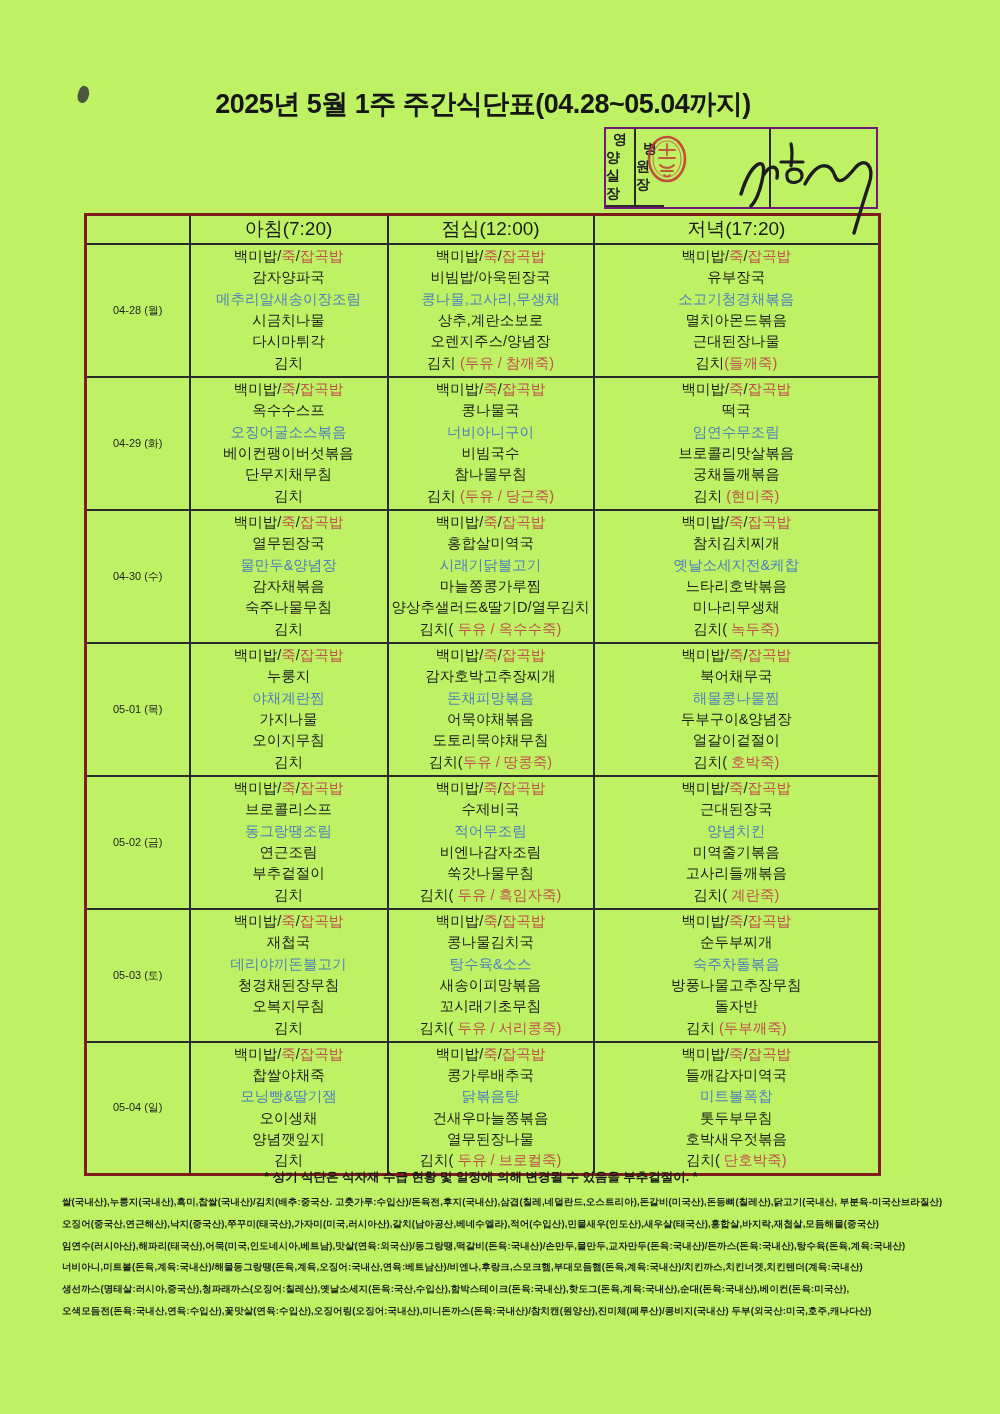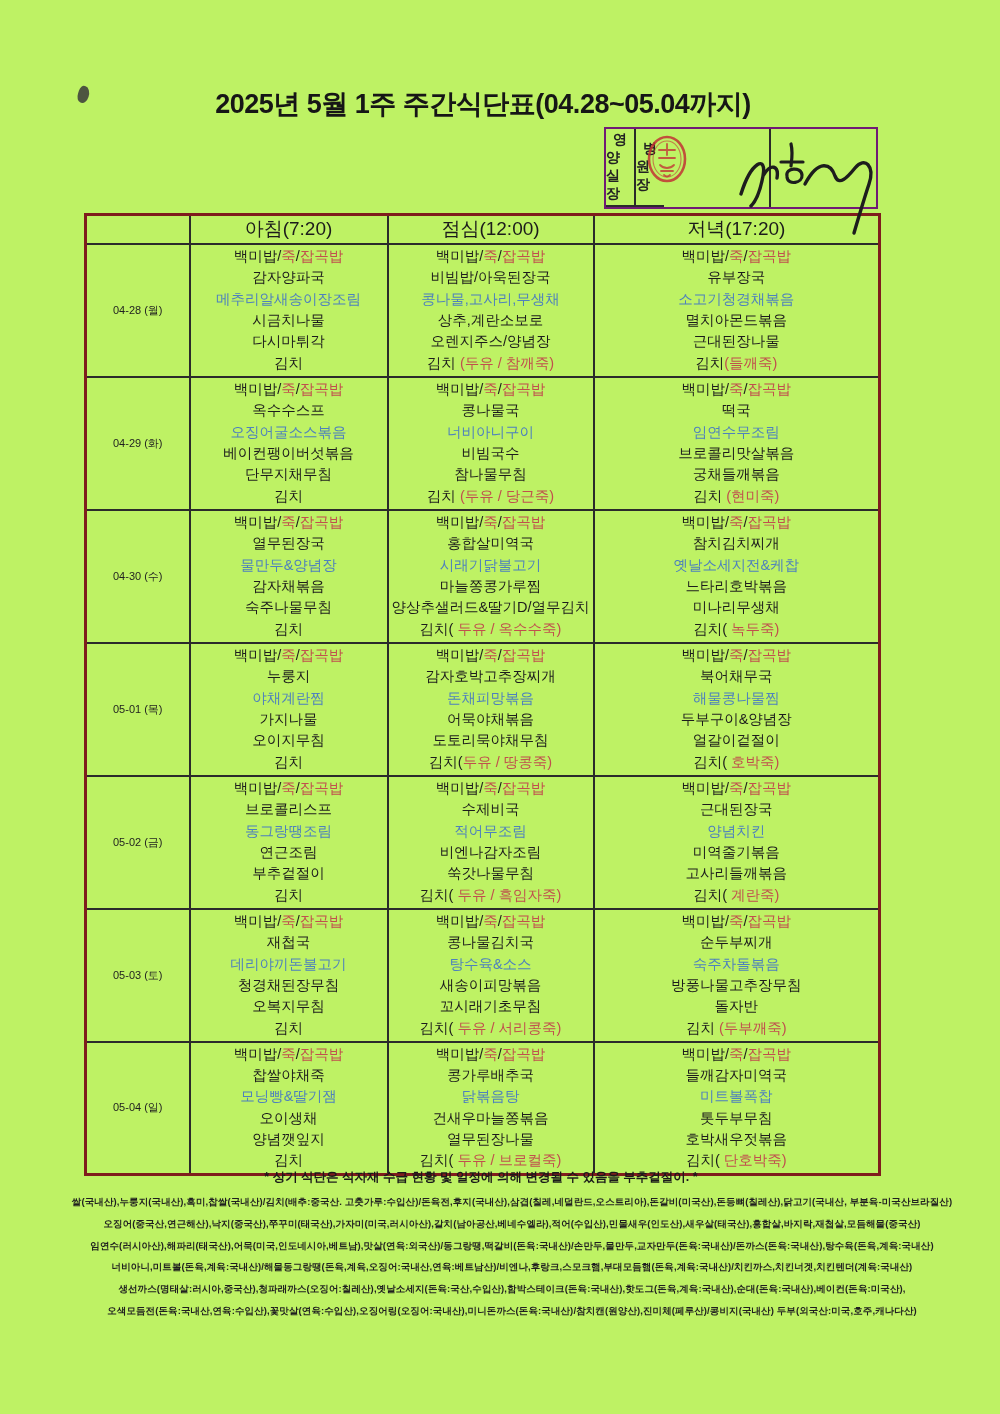--- a/index.html
+++ b/index.html
@@ -38,21 +38,21 @@
   .ck{color:var(--ink,#1c1c1c);}
   .cr{color:var(--red,#C0504D);}
   .cb{color:var(--blue,#4E81BD);}
   .notice{
     position:absolute;left:84px;top:1169px;width:794px;text-align:center;
     font-size:12.5px;font-weight:bold;color:#1a1a1a;
   }
   .origins{position:absolute;left:62px;top:1191px;width:900px;}
   .origin-line{
     font-size:9.5px;font-weight:bold;line-height:21.8px;white-space:nowrap;
-    color:#1f1f1f;letter-spacing:0.1px;text-align:center;
+    color:#1f1f1f;letter-spacing:0.1px;
   }
 </style>
 </head>
 <body>
 
 <div class="page">
 
   <div class="smudge"></div>
 
   <h1 class="title">2025년 5월 1주 주간식단표(04.28~05.04까지)</h1>

